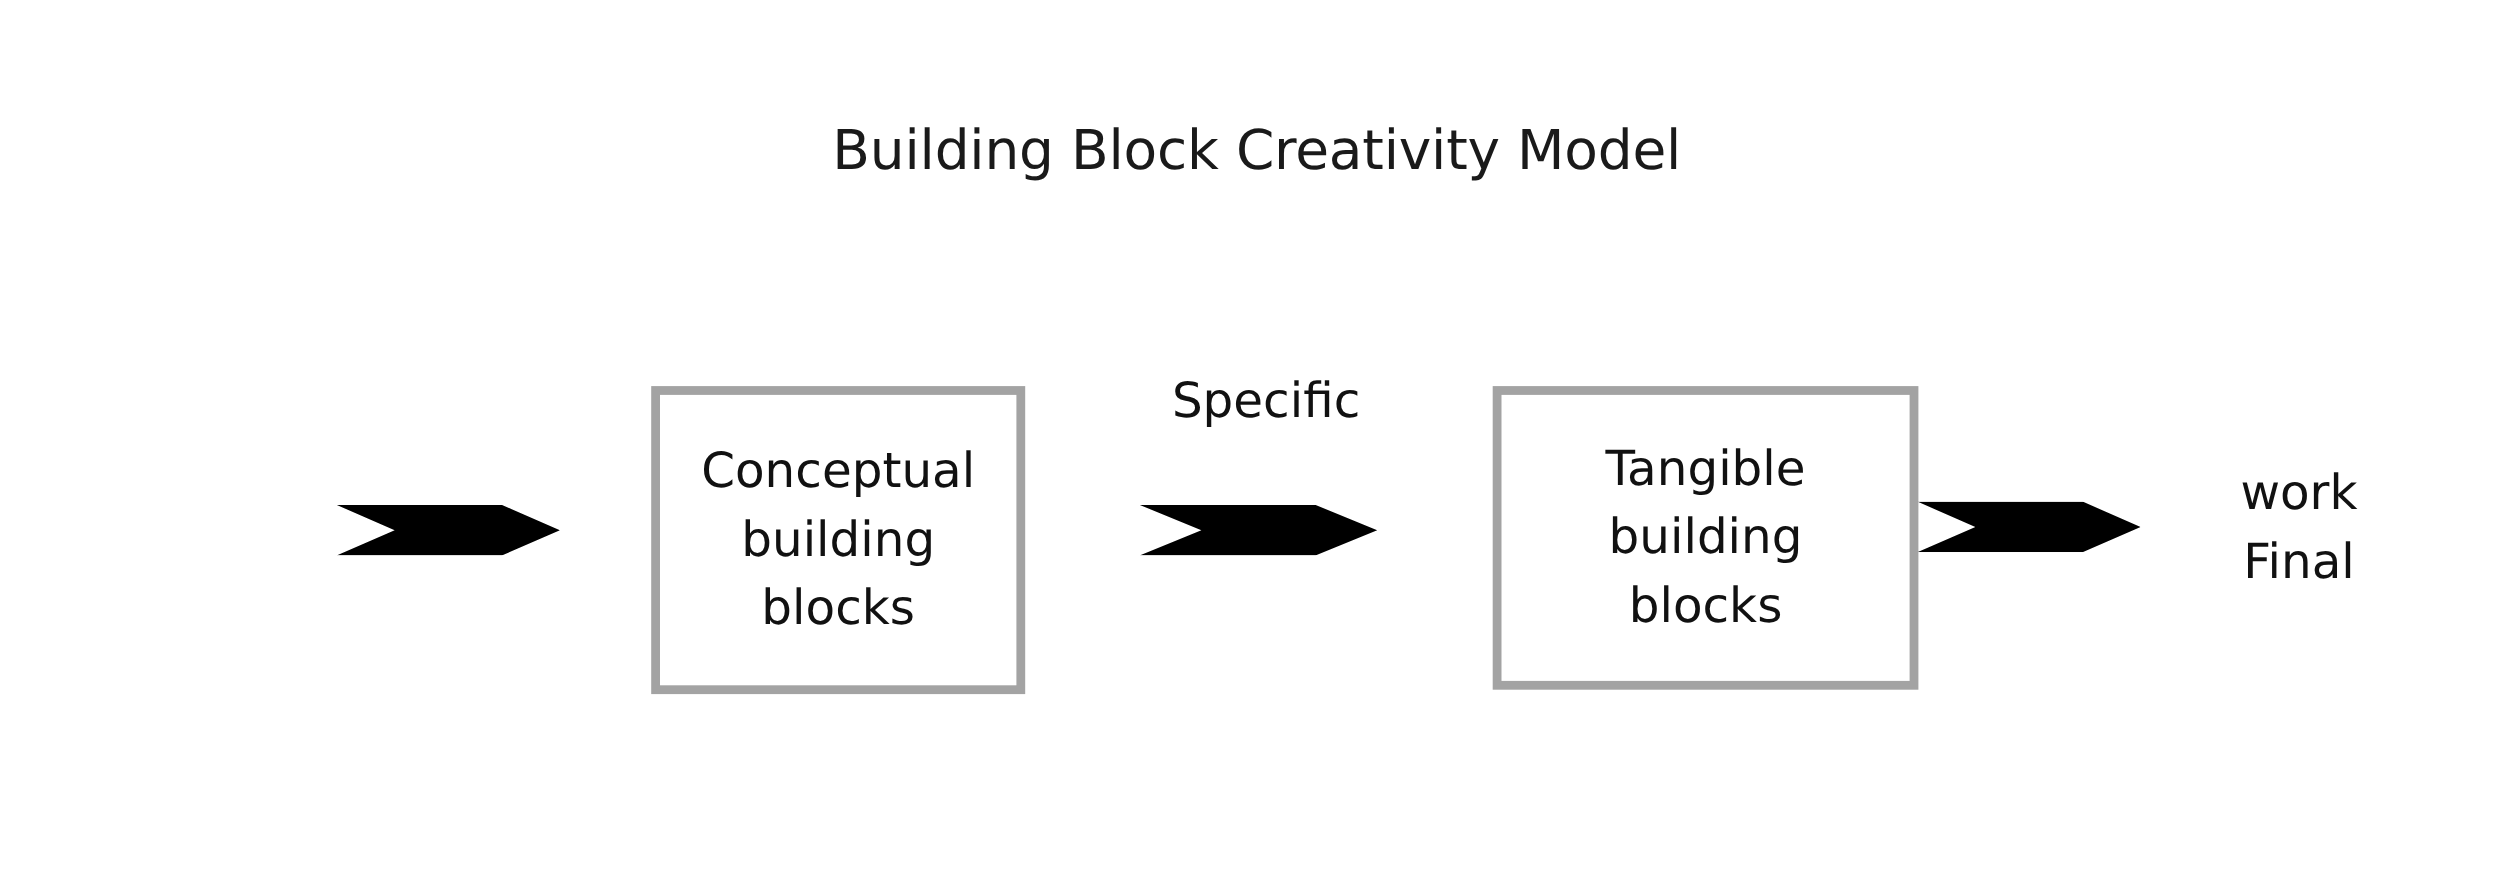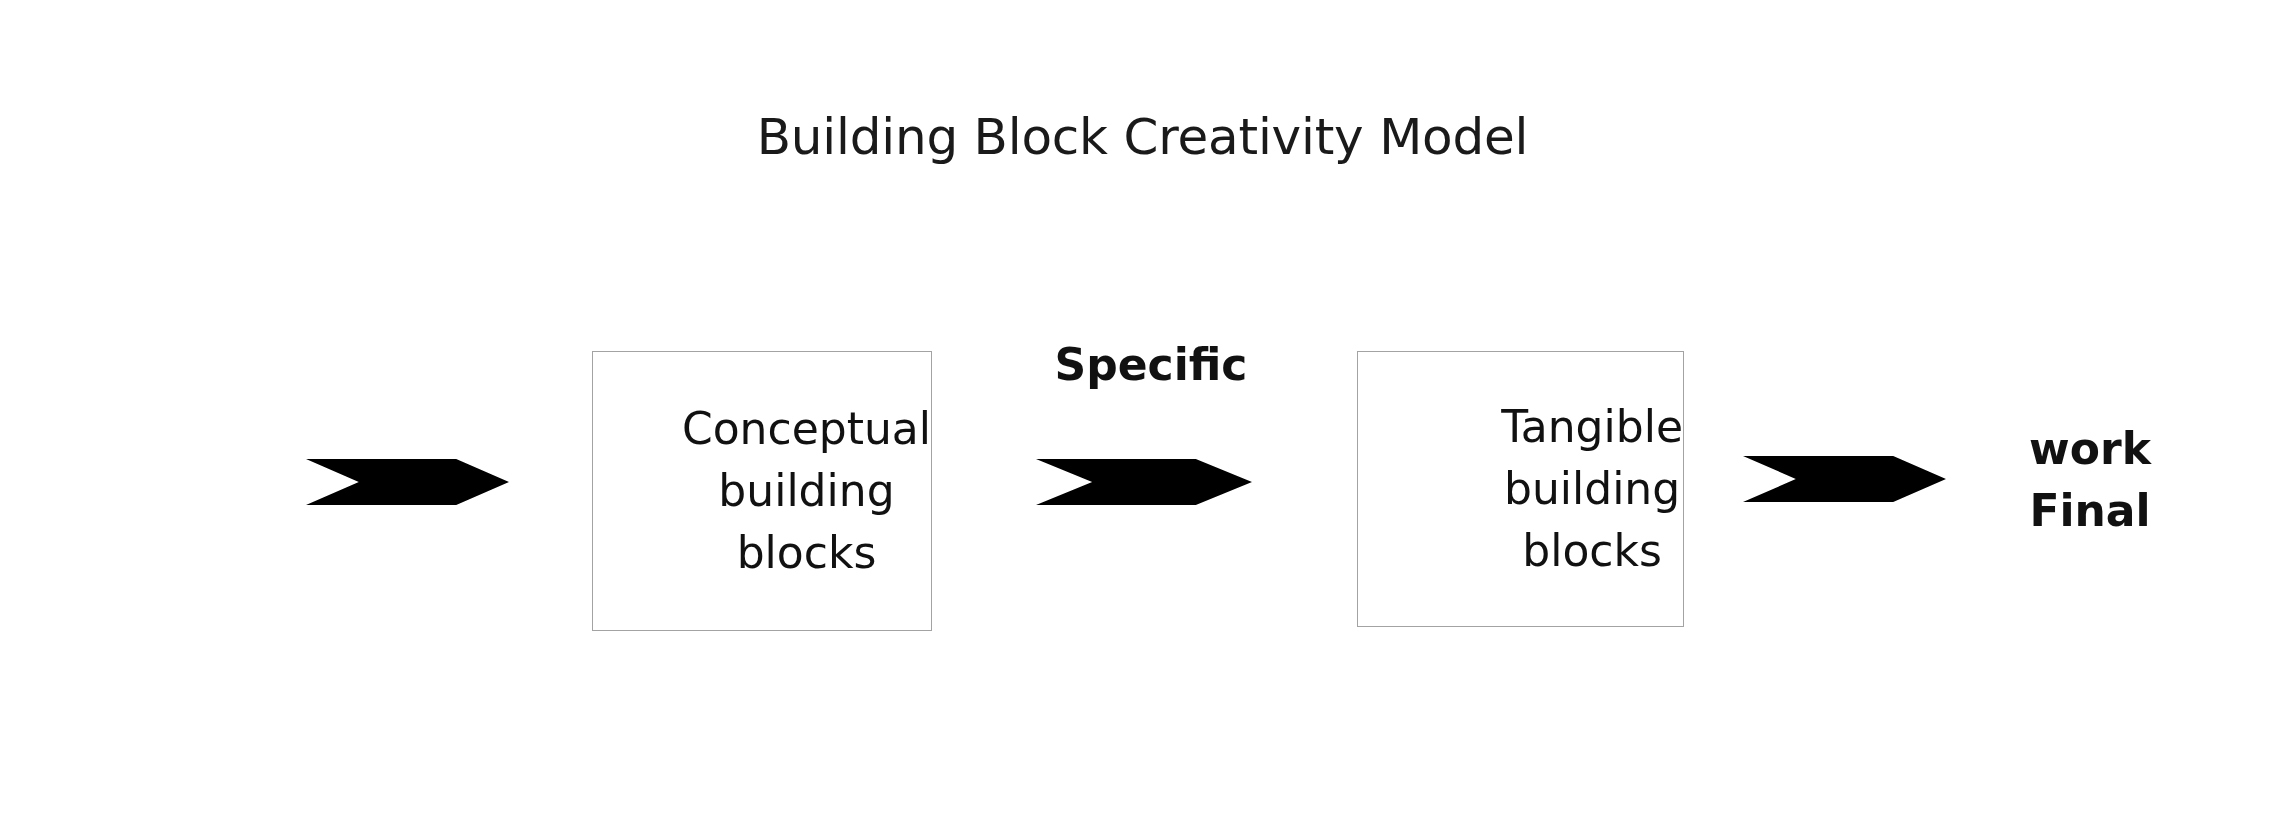--- a/index.html
+++ b/index.html
@@ -33,21 +33,21 @@
     letter-spacing: -0.2px;
     color: #1a1a1a;
     white-space: nowrap;
   }
 
   
   .flow-label {
     position: absolute;
     text-align: center;
     font-size: 44px;
-    font-weight: 700;
+    font-weight: 400;
     line-height: 62px;
     color: #111111;
   }
 
   .flow-label .label-line {
     display: block;
     white-space: nowrap;
   }
 
   #label-desire {
@@ -66,24 +66,24 @@
     left: 1965px;
     top: 418px;
     width: 250px;
   }
 
   
   .process-box {
     position: absolute;
     box-sizing: border-box;
     background: #ffffff;
-    border: 1px solid #a3a3a3;
+    border: 8px solid #a3a3a3;
     display: flex;
     align-items: center;
-    justify-content: flex-end;
+    justify-content: center;
   }
 
   .process-box .box-text {
     text-align: center;
     font-size: 44px;
     font-weight: 400;
     line-height: 62px;
     color: #111111;
   }
 
@@ -95,21 +95,21 @@
   #box-conceptual {
     left: 592px;
     top: 351px;
     width: 340px;
     height: 280px;
   }
 
   #box-tangible {
     left: 1357px;
     top: 351px;
-    width: 327px;
+    width: 387px;
     height: 276px;
   }
 
   
   .chevron-arrow {
     position: absolute;
     background: #000000;
     -webkit-clip-path: polygon(0% 0%, 74% 0%, 100% 50%, 74% 100%, 0% 100%, 26% 50%);
     clip-path: polygon(0% 0%, 74% 0%, 100% 50%, 74% 100%, 0% 100%, 26% 50%);
   }

